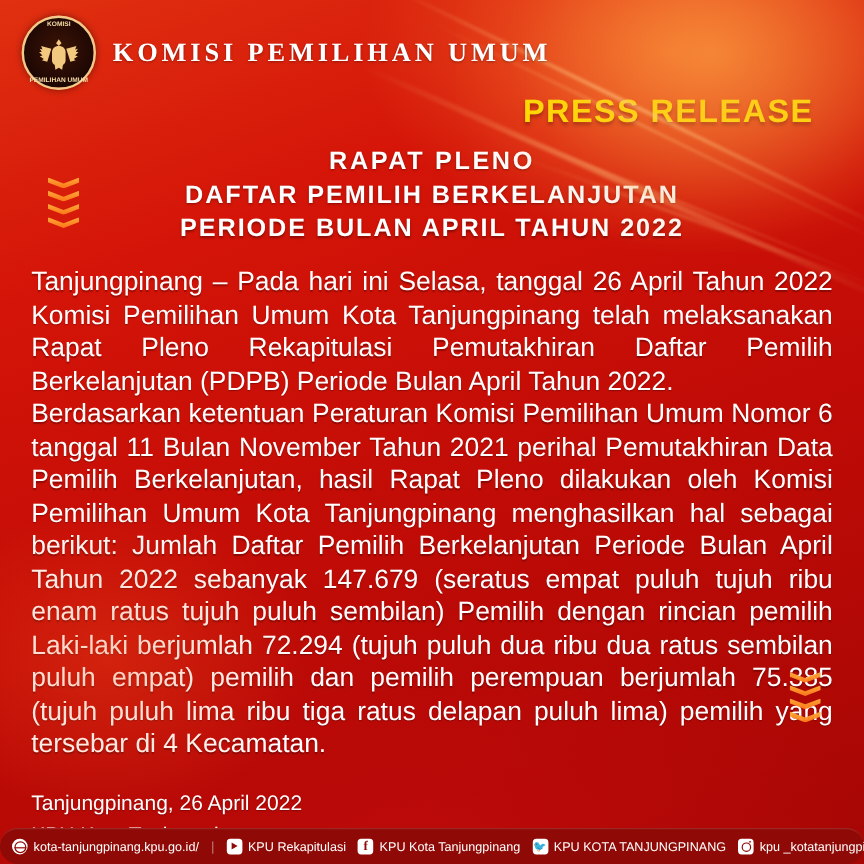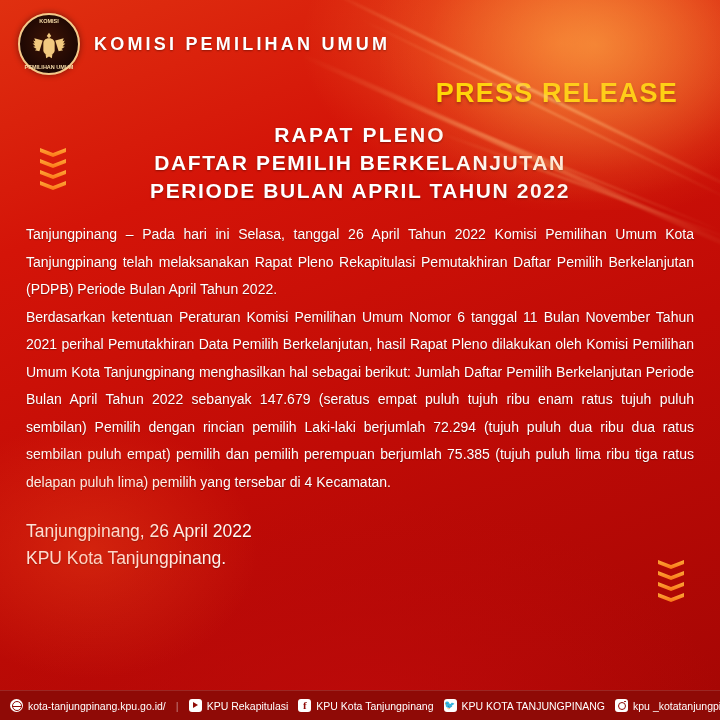--- a/index.html
+++ b/index.html
@@ -69,24 +69,25 @@
     text-align: center; font-size: 5.5px; color: #f7dca8; font-weight: bold;
   }
   .logo .bird {
     width: 34px; height: 30px;
     display: block;
   }
   .titles { margin-left: 14px; }
   .titles .line {
     color: #ffffff;
     font-weight: bold;
-    font-size: 18px;
+    font-size: 22px;
     letter-spacing: 3.2px;
     line-height: 26px;
     text-shadow: 0 1px 2px rgba(0,0,0,.35);
+    font-family: Liberation Serif, serif;
   }
 
   
   .press-release {
     text-align: right;
     color: #ffe400;
     font-weight: bold;
     font-size: 27px;
     letter-spacing: 1.2px;
     padding-right: 42px;
@@ -118,21 +119,21 @@
     clip-path: polygon(0 0, 50% 55%, 100% 0, 100% 45%, 50% 100%, 0 45%);
     opacity: .95;
   }
   .chev-left  { left: 40px; top: 148px; }
   .chev-right { right: 36px; top: 560px; }
 
   
   .body-text {
     margin: 16px 26px 0 26px;
     color: #ffffff;
-    font-size: 14px;
+    font-size: 22px;
     line-height: 27.5px;
     text-align: justify;
     text-shadow: 0 1px 1px rgba(0,0,0,.3);
   }
   .body-text p { margin: 0; }
   .sign {
     margin: 22px 26px 0 26px;
     color: #ffffff;
     font-size: 17.5px;
     line-height: 27px;
@@ -141,20 +142,21 @@
 
   
   .footer {
     position: absolute; left: 0; right: 0; bottom: 0;
     height: 30px;
     background: #8f0a06;
     display: flex; align-items: center;
     padding: 0 10px;
     gap: 10px;
     border-top: 1px solid rgba(255,255,255,.12);
+    border-radius: 15px;
   }
   .fitem {
     display: flex; align-items: center; gap: 5px;
     color: #ffffff; font-size: 10.5px; white-space: nowrap;
   }
   .fdiv { color: rgba(255,255,255,.45); font-size: 11px; }
   .ficon {
     width: 13px; height: 13px; border-radius: 3px;
     display: inline-flex; align-items: center; justify-content: center;
     flex: 0 0 auto;

